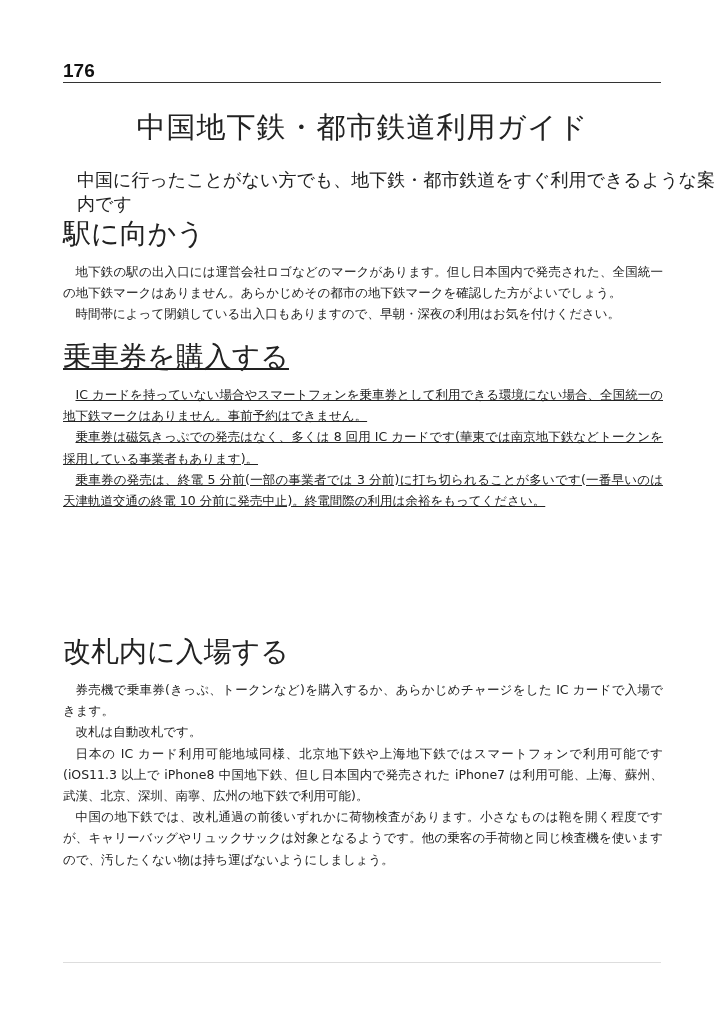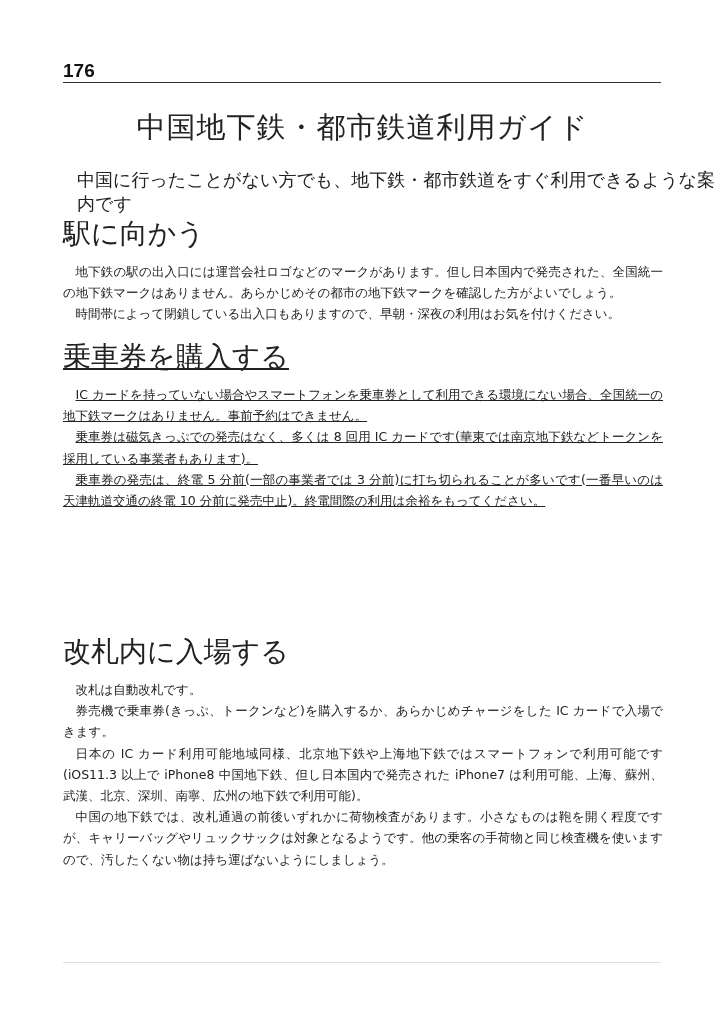--- a/index.html
+++ b/index.html
@@ -36,19 +36,19 @@
 
 <section class="section" style="top:338px;text-decoration:underline;">
   <h2>乗車券を購入する</h2>
   <p>IC カードを持っていない場合やスマートフォンを乗車券として利用できる環境にない場合、全国統一の地下鉄マークはありません。事前予約はできません。</p>
   <p>乗車券は磁気きっぷでの発売はなく、多くは 8 回用 IC カードです(華東では南京地下鉄などトークンを採用している事業者もあります)。</p>
   <p>乗車券の発売は、終電 5 分前(一部の事業者では 3 分前)に打ち切られることが多いです(一番早いのは天津軌道交通の終電 10 分前に発売中止)。終電間際の利用は余裕をもってください。</p>
 </section>
 
 <section class="section" style="top:617px;margin-top:16px;">
   <h2>改札内に入場する</h2>
+  <p>券売機で乗車券(きっぷ、トークンなど)を購入するか、あらかじめチャージをした IC カードで入場できます。</p>
   <p>改札は自動改札です。</p>
-  <p>券売機で乗車券(きっぷ、トークンなど)を購入するか、あらかじめチャージをした IC カードで入場できます。</p>
   <p>日本の IC カード利用可能地域同様、北京地下鉄や上海地下鉄ではスマートフォンで利用可能です(iOS11.3 以上で iPhone8 中国地下鉄、但し日本国内で発売された iPhone7 は利用可能、上海、蘇州、武漢、北京、深圳、南寧、広州の地下鉄で利用可能)。</p>
   <p>中国の地下鉄では、改札通過の前後いずれかに荷物検査があります。小さなものは鞄を開く程度ですが、キャリーバッグやリュックサックは対象となるようです。他の乗客の手荷物と同じ検査機を使いますので、汚したくない物は持ち運ばないようにしましょう。</p>
 </section>
 
 <div class="footer-rule"></div>
 
 </body></html>

